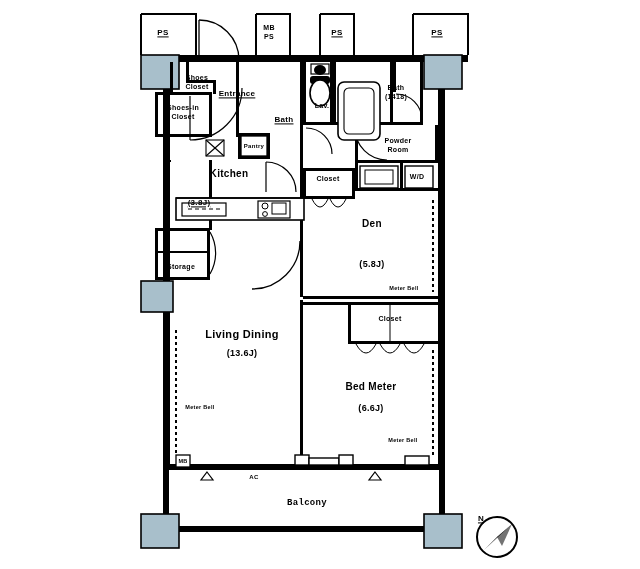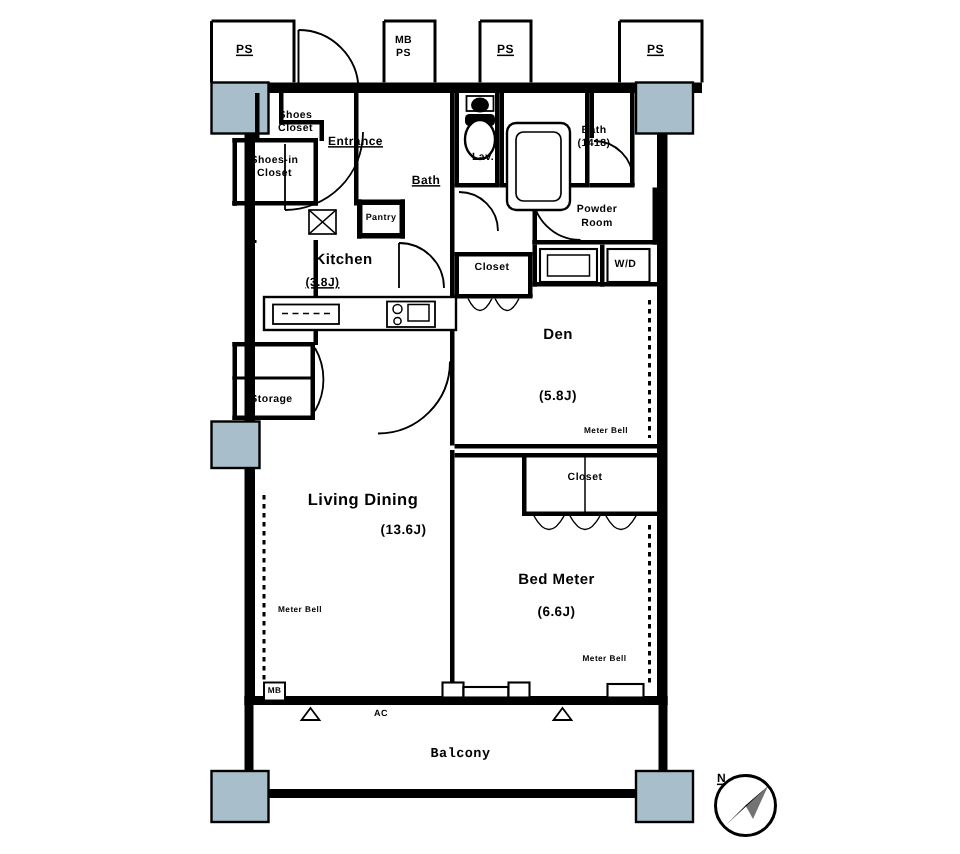--- a/index.html
+++ b/index.html
@@ -291,40 +291,40 @@
 Closet</div>
   <div class="lbl s8" style="left:237px; top:94px;">Entrance</div>
   <div class="lbl s7 two-line" style="left:183px; top:112px; white-space:pre;">Shoes-in
 Closet</div>
 
   <div class="lbl s8" style="left:284px; top:120px;">Bath</div>
 
   <div class="lbl s6" style="left:254px; top:146px;">Pantry</div>
 
   <div class="lbl s10" style="left:199px; top:174px;margin-left:30px;">Kitchen</div>
-  <div class="lbl s8" style="left:199px; top:188px;margin-left:16px;">(3.8J)</div>
+  <div class="lbl s8" style="left:199px; top:203px;">(3.8J)</div>
 
   <div class="lbl s7" style="left:181px; top:267px;">Storage</div>
 
   <div class="lbl s7" style="left:322px; top:106px;">Lav.</div>
   <div class="lbl s7 two-line" style="left:396px; top:92px; white-space:pre;">Bath
 (1418)</div>
 
   <div class="lbl s7 two-line" style="left:398px; top:145px; white-space:pre;">Powder
 Room</div>
   <div class="lbl s7" style="left:417px; top:177px;">W/D</div>
 
   <div class="lbl s7" style="left:328px; top:179px;">Closet</div>
   <div class="lbl s7" style="left:390px; top:319px;">Closet</div>
 
   <div class="lbl s10" style="left:372px; top:224px;">Den</div>
   <div class="lbl s9" style="left:372px; top:264px;text-align:center;">(5.8J)</div>
 
   <div class="lbl s11" style="left:242px; top:334px;">Living Dining</div>
-  <div class="lbl s9" style="left:242px; top:353px;margin-left:27px;">(13.6J)</div>
+  <div class="lbl s9" style="left:242px; top:353px;">(13.6J)</div>
 
   <div class="lbl s10" style="left:371px; top:387px;">Bed Meter</div>
   <div class="lbl s9" style="left:371px; top:408px;text-align:right;">(6.6J)</div>
 
   <div class="lbl s5" style="left:404px; top:288px;">Meter Bell</div>
   <div class="lbl s5" style="left:200px; top:407px;">Meter Bell</div>
   <div class="lbl s5" style="left:403px; top:440px;">Meter Bell</div>
 
   <div class="lbl s6" style="left:254px; top:477px;">AC</div>
   <div class="lbl s5" style="left:183px; top:461px;">MB</div>

